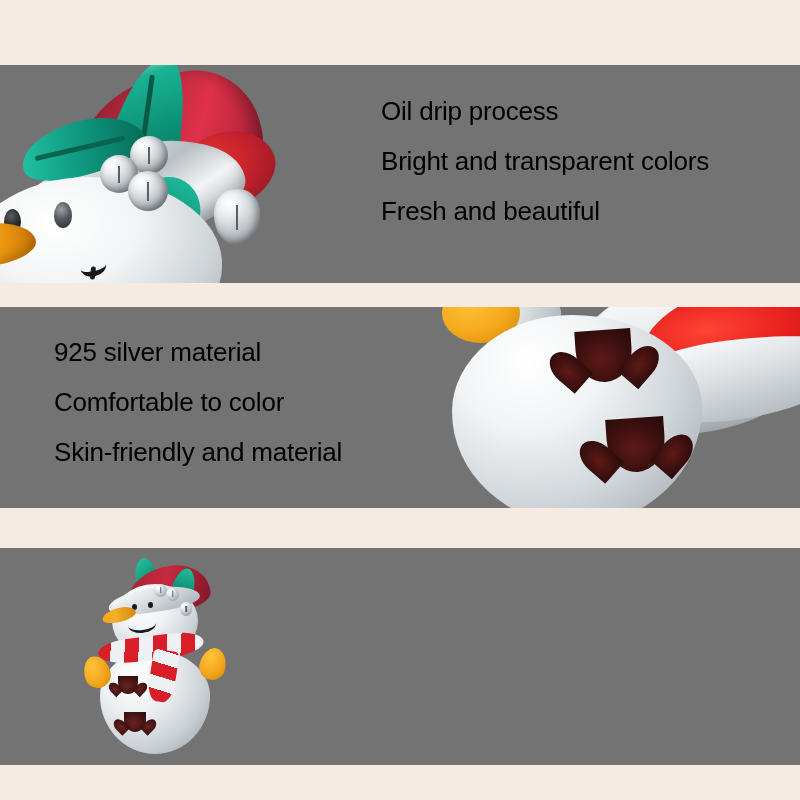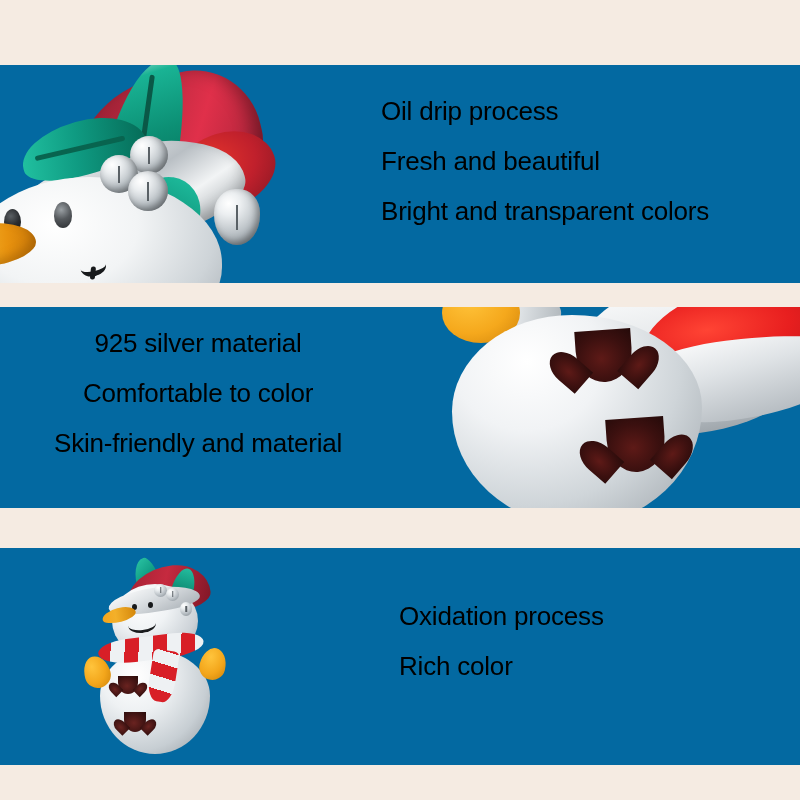--- a/index.html
+++ b/index.html
@@ -20,41 +20,41 @@
     width: 800px;
     height: 800px;
     background: #f5ebe2;
   }
 
   
   .panel {
     position: absolute;
     left: 0;
     width: 800px;
-    background: #0369a1;
+    background: #737373;
     overflow: hidden;
   }
   #panel-1 { top: 65px;  height: 218px; }
   #panel-2 { top: 307px; height: 201px; }
   #panel-3 { top: 548px; height: 217px; }
 
   
   .textblock {
     position: absolute;
     color: #000000;
     font-size: 26px;
     line-height: 1.0;
     letter-spacing: -0.2px;
     white-space: nowrap;
   }
   .textblock .line { display: block; margin-bottom: 24px; }
   .textblock .line:last-child { margin-bottom: 0; }
 
   #text-1 { left: 381px; top: 33px; }
-  #text-2 { left: 54px;  top: 23px; text-align: center; }
+  #text-2 { left: 54px;  top: 32px; }
   #text-3 { left: 399px; top: 55px; }
 
   
   .art { position: absolute; }
 
   
   
   
   #art-1 {
     left: -38px; top: -6px;
@@ -383,22 +383,22 @@
       <div class="p1-berry b3"></div>
       <div class="p1-berry b4"></div>
       <div class="p1-eye l"></div>
       <div class="p1-eye r"></div>
       <div class="p1-nose"></div>
       <div class="p1-mouth"></div>
     </div>
 
     <div class="textblock" id="text-1">
       <span class="line">Oil drip process</span>
+      <span class="line">Bright and transparent colors</span>
       <span class="line">Fresh and beautiful</span>
-      <span class="line">Bright and transparent colors</span>
     </div>
 
   </div>
 
   <div class="panel" id="panel-2">
 
     <div class="textblock" id="text-2">
       <span class="line">925 silver material</span>
       <span class="line">Comfortable to color</span>
       <span class="line">Skin-friendly and material</span>
@@ -435,20 +435,16 @@
       <div class="p3-smile"></div>
       <div class="p3-nose"></div>
       <div class="p3-mitten l"></div>
       <div class="p3-mitten r"></div>
       <div class="p3-scarf"></div>
       <div class="p3-scarf-tail"></div>
       <div class="p3-heart ph1"></div>
       <div class="p3-heart ph2"></div>
     </div>
 
-    <div class="textblock" id="text-3">
-      <span class="line">Oxidation process</span>
-      <span class="line">Rich color</span>
-    </div>
 
   </div>
 
 </div>
 
 </body></html>

